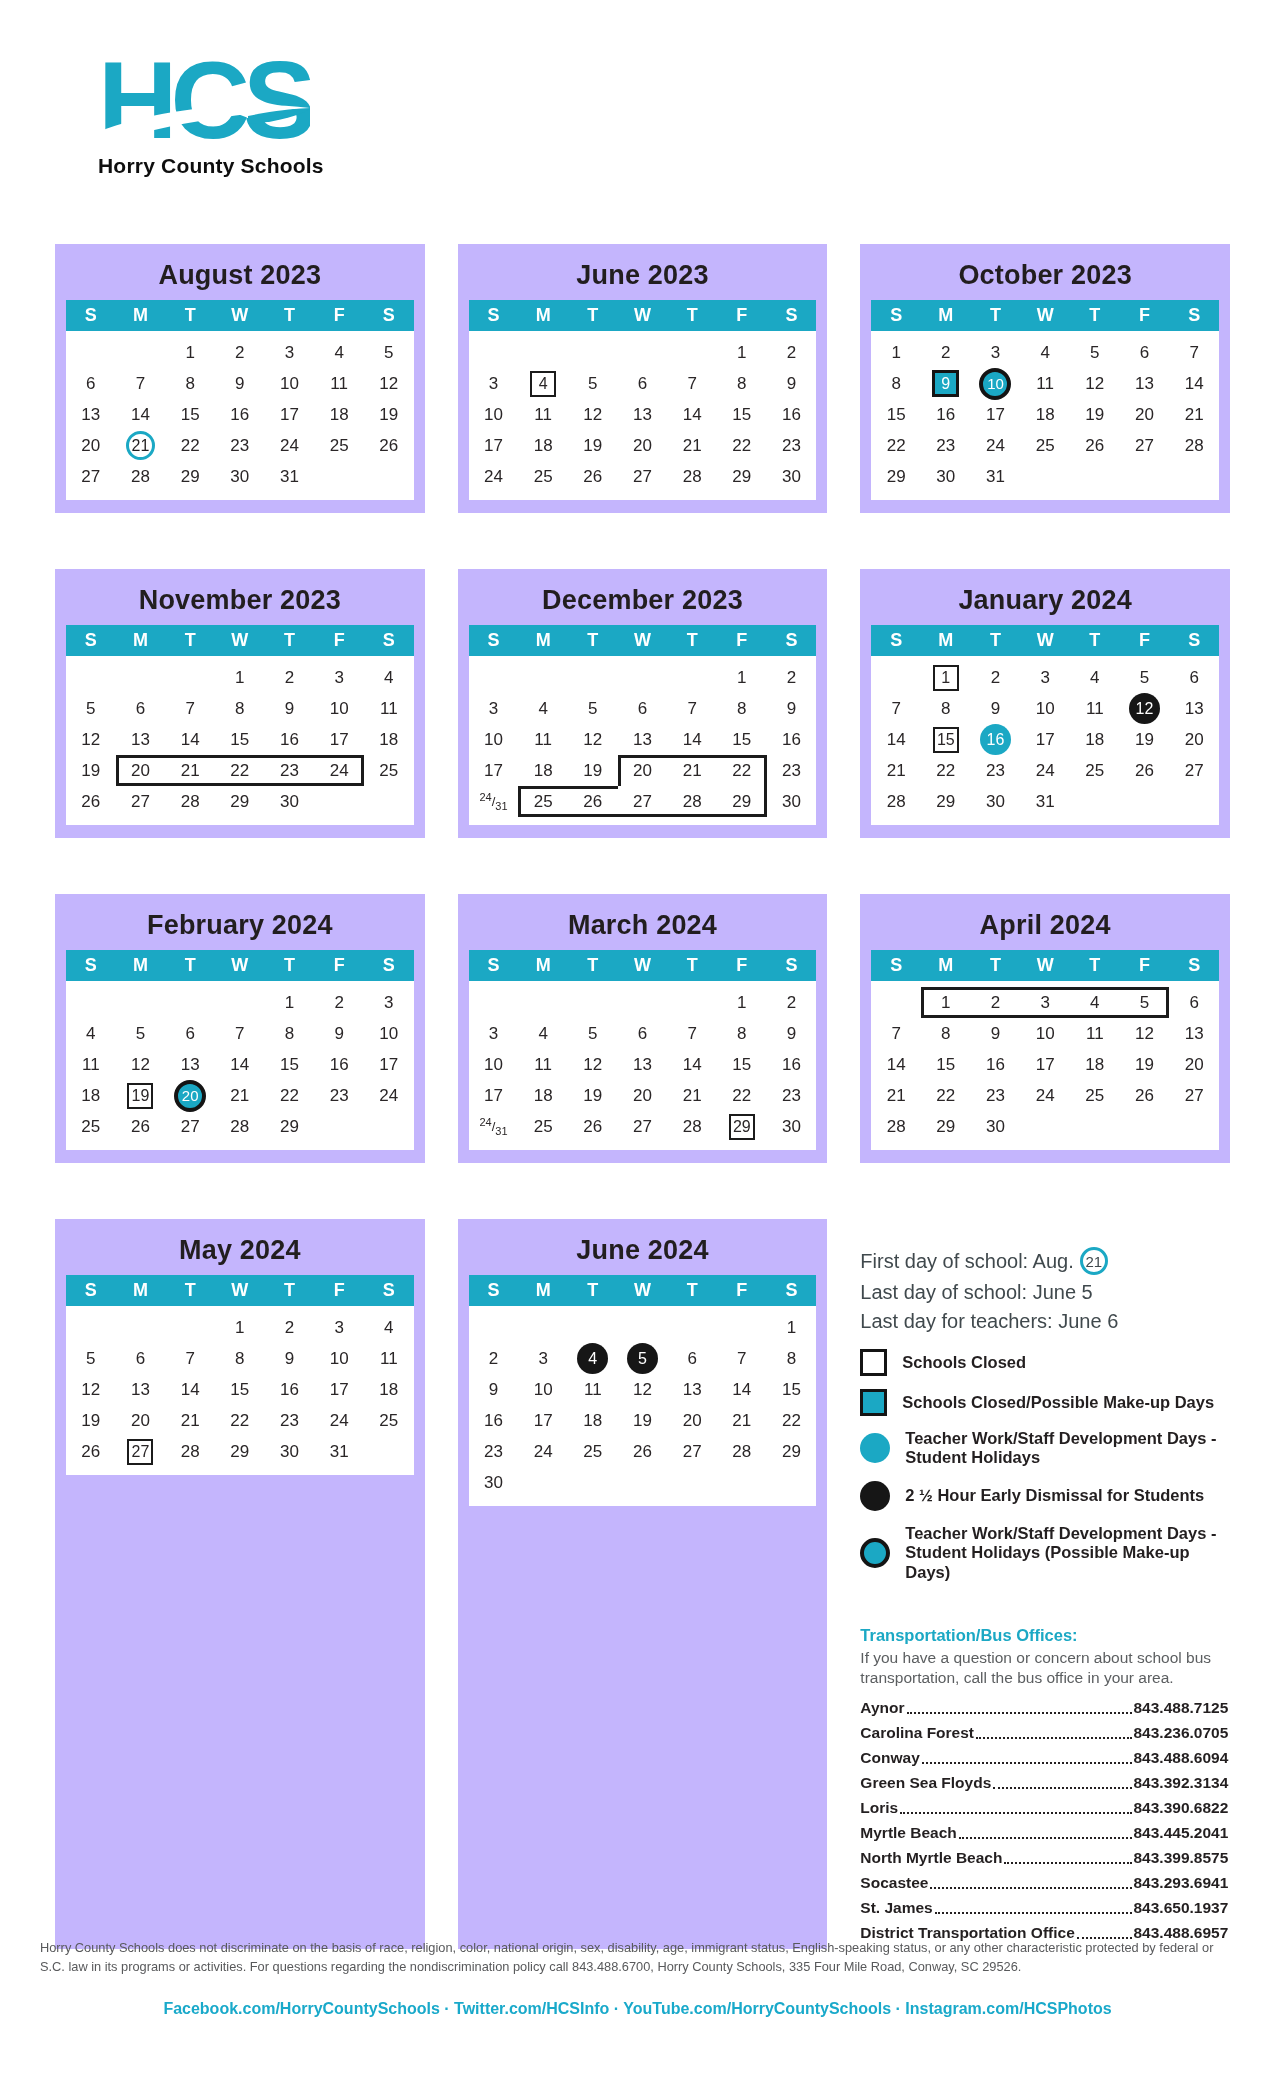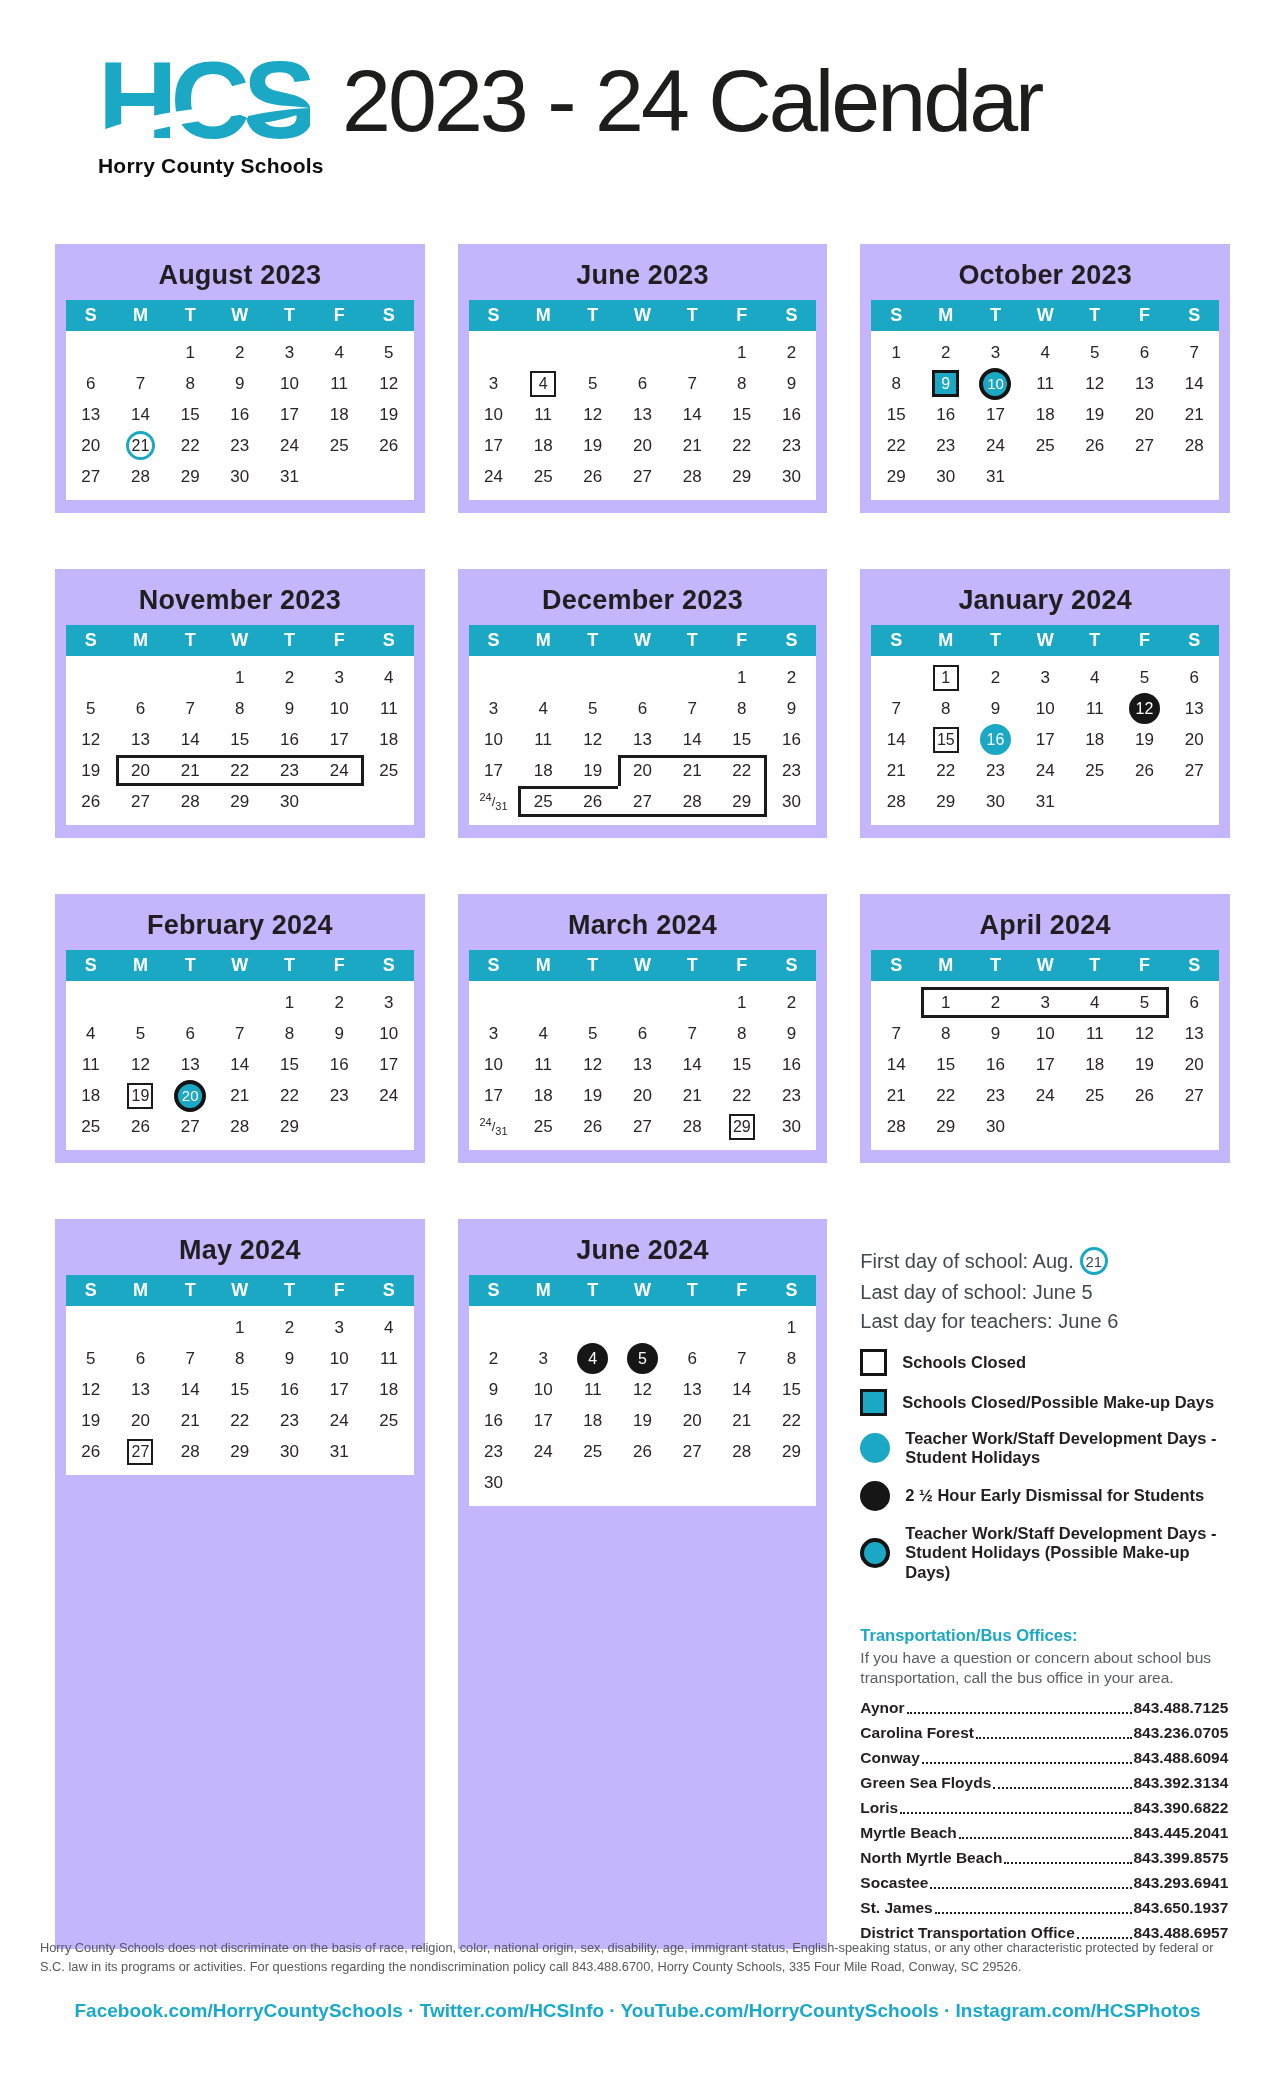--- a/index.html
+++ b/index.html
@@ -60,37 +60,36 @@
   .bus-heading{color:#1ba8c4;font-weight:bold;font-size:16.5px;margin-bottom:3px;}
   .bus-intro{color:#5b5e60;font-size:15.5px;line-height:1.28;margin-bottom:11px;}
   .bus-row{display:flex;align-items:flex-end;font-weight:bold;font-size:15.5px;color:#231f20;margin-bottom:7px;}
   .bus-dots{flex:1;border-bottom:2px dotted #231f20;margin:0 2px 3px;}
   .bus-name,.bus-phone{white-space:nowrap;}
 
   
   .footer{position:absolute;left:0;right:0;top:1938px;}
   .disclaimer{font-size:12.8px;color:#58595b;line-height:1.5;margin:0 40px 24px;}
   .address{text-align:center;font-size:19px;color:#4a4a4c;margin-bottom:9px;}
-  .social{text-align:center;font-size:19px;font-weight:bold;color:#19a9ca;}
+  .social{text-align:center;font-size:16px;font-weight:bold;color:#19a9ca;}
 </style>
 </head>
 <body>
 
 <div class="page">
 
   <div class="header">
     <div class="logo-block">
       <svg viewBox="0 0 212 106" width="212" height="106">
         <text x="0" y="92" font-family="Liberation Sans, sans-serif" font-weight="bold" font-size="110" letter-spacing="-7" fill="#1ba8c4">HCS</text>
         <path d="M0,86 C60,62 150,54 212,62 C150,66 60,78 0,100 Z" fill="#ffffff"></path>
         <path d="M150,70 C180,64 200,62 212,63 C200,70 180,76 150,78 Z" fill="#1ba8c4"></path>
       </svg>
       <div class="logo-sub">Horry County Schools</div>
     </div>
-    <div class="big-title">2023 - 24 Calendar</div>
   </div>
 
   <div class="cal-grid" id="cal-grid">
 
     <div class="month">
         <div class="m-title">August 2023</div>
         <div class="m-white">
           <div class="dow">
             <span>S</span>
             <span>M</span>

